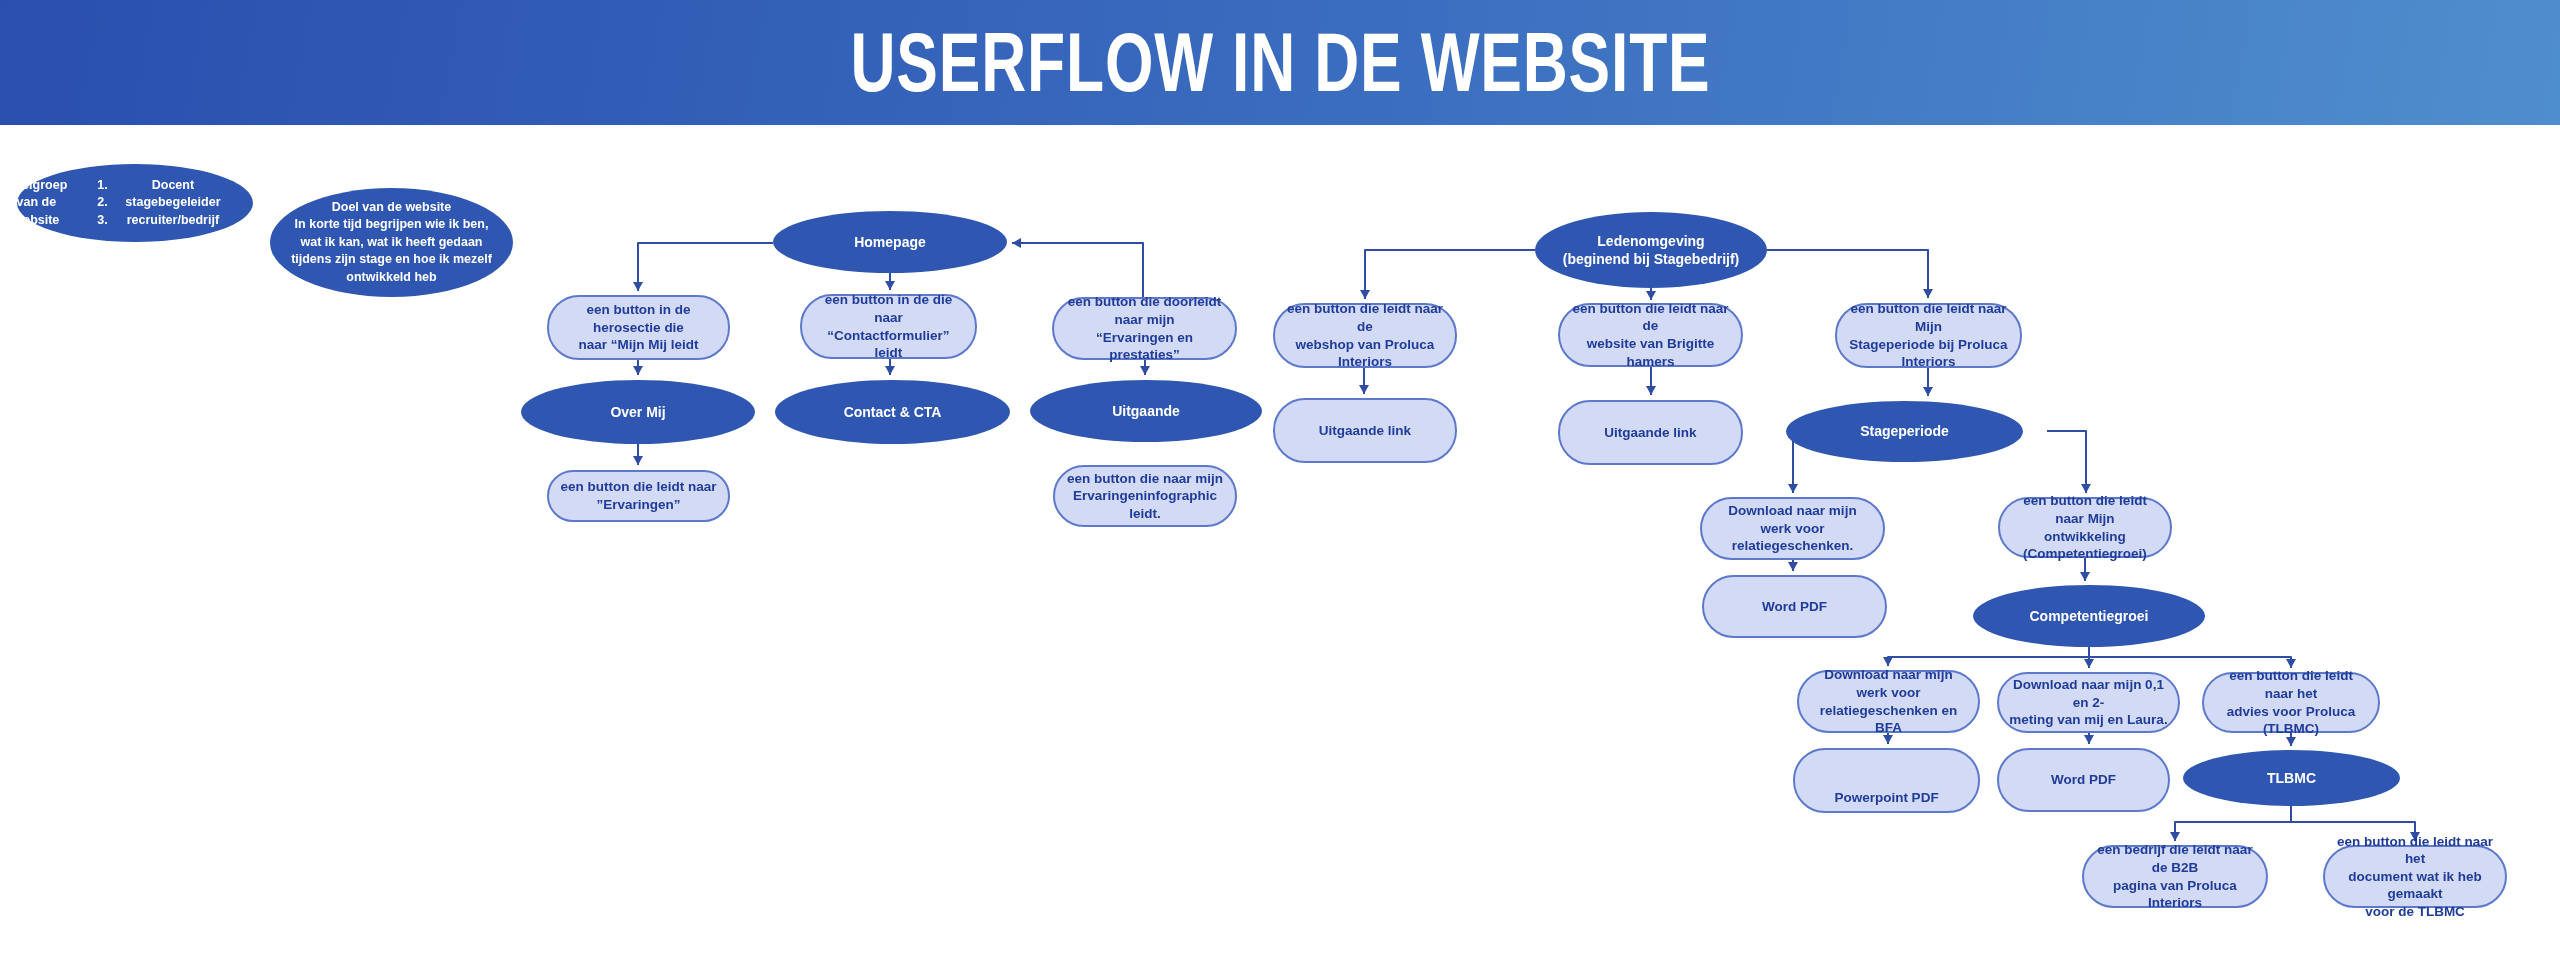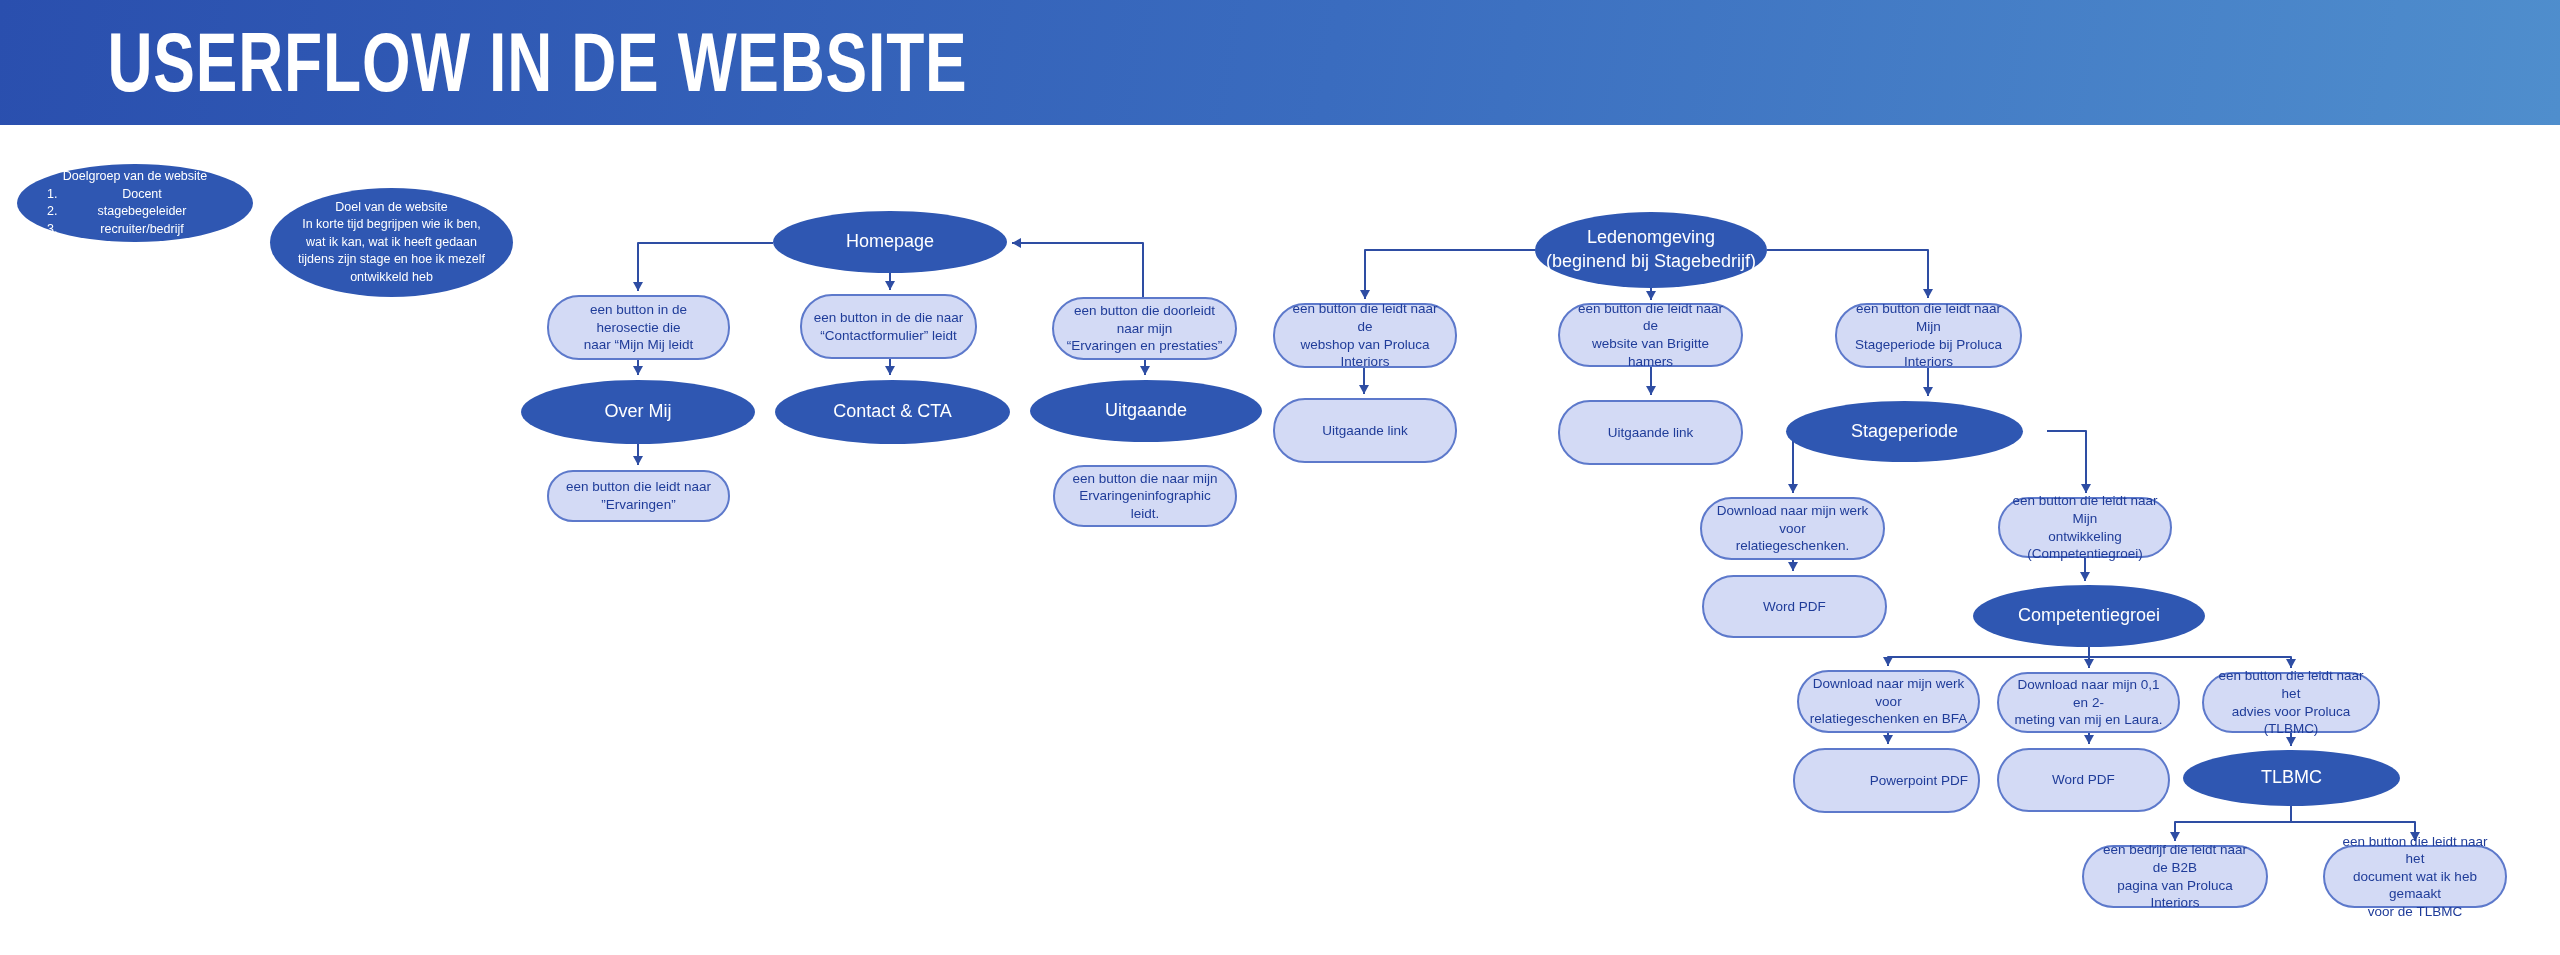--- a/index.html
+++ b/index.html
@@ -1,25 +1,25 @@
 <!DOCTYPE html>
 <html><head>
 <meta charset="utf-8">
 <style>
   html,body{margin:0;padding:0;background:#ffffff;}
   body{font-family:"Liberation Sans",sans-serif;}
   .canvas{position:relative;width:2560px;height:955px;background:#ffffff;overflow:hidden;}
   .header{position:absolute;top:0;left:0;width:2560px;height:125px;
           background:linear-gradient(100deg,#2a4fae 0%,#3a6cbf 52%,#4f8ecd 100%);
-          display:flex;align-items:center;}
+          display:flex;align-items:center;justify-content:center;}
   .title{color:#ffffff;font-size:78px;font-weight:bold;letter-spacing:1px;
          transform:scale(.8,1.08);white-space:nowrap;}
-  .node{position:absolute;display:flex;flex-direction:column;align-items:center;justify-content:center;
-        text-align:center;font-weight:normal;box-sizing:border-box;white-space:pre-line;}
-  .ellipse{background:#2f57b2;color:#ffffff;border-radius:50%;font-size:18px;line-height:1.32;}
+  .node{position:absolute;display:flex;flex-direction:row;align-items:center;justify-content:center;
+        text-align:center;font-weight:bold;box-sizing:border-box;white-space:pre-line;}
+  .ellipse{background:#2f57b2;color:#ffffff;border-radius:50%;font-size:14px;line-height:1.32;}
   .pill{background:#d3daf5;border:2px solid #5d79cb;color:#1f3c99;border-radius:32px;
         font-size:13.5px;line-height:1.3;padding:4px 10px;}
   .small{font-size:12.5px;line-height:1.4;}
   .n-rows{width:100%;}
   .n-row{display:flex;line-height:1.4;}
   .n-num{width:58px;padding-left:30px;text-align:left;box-sizing:border-box;}
   .n-item{flex:1;text-align:center;margin-right:44px;}
   svg.edges{position:absolute;left:0;top:0;}
   svg.edges polyline{fill:none;stroke:#2e4da3;stroke-width:2;stroke-linejoin:round;}
 </style>

